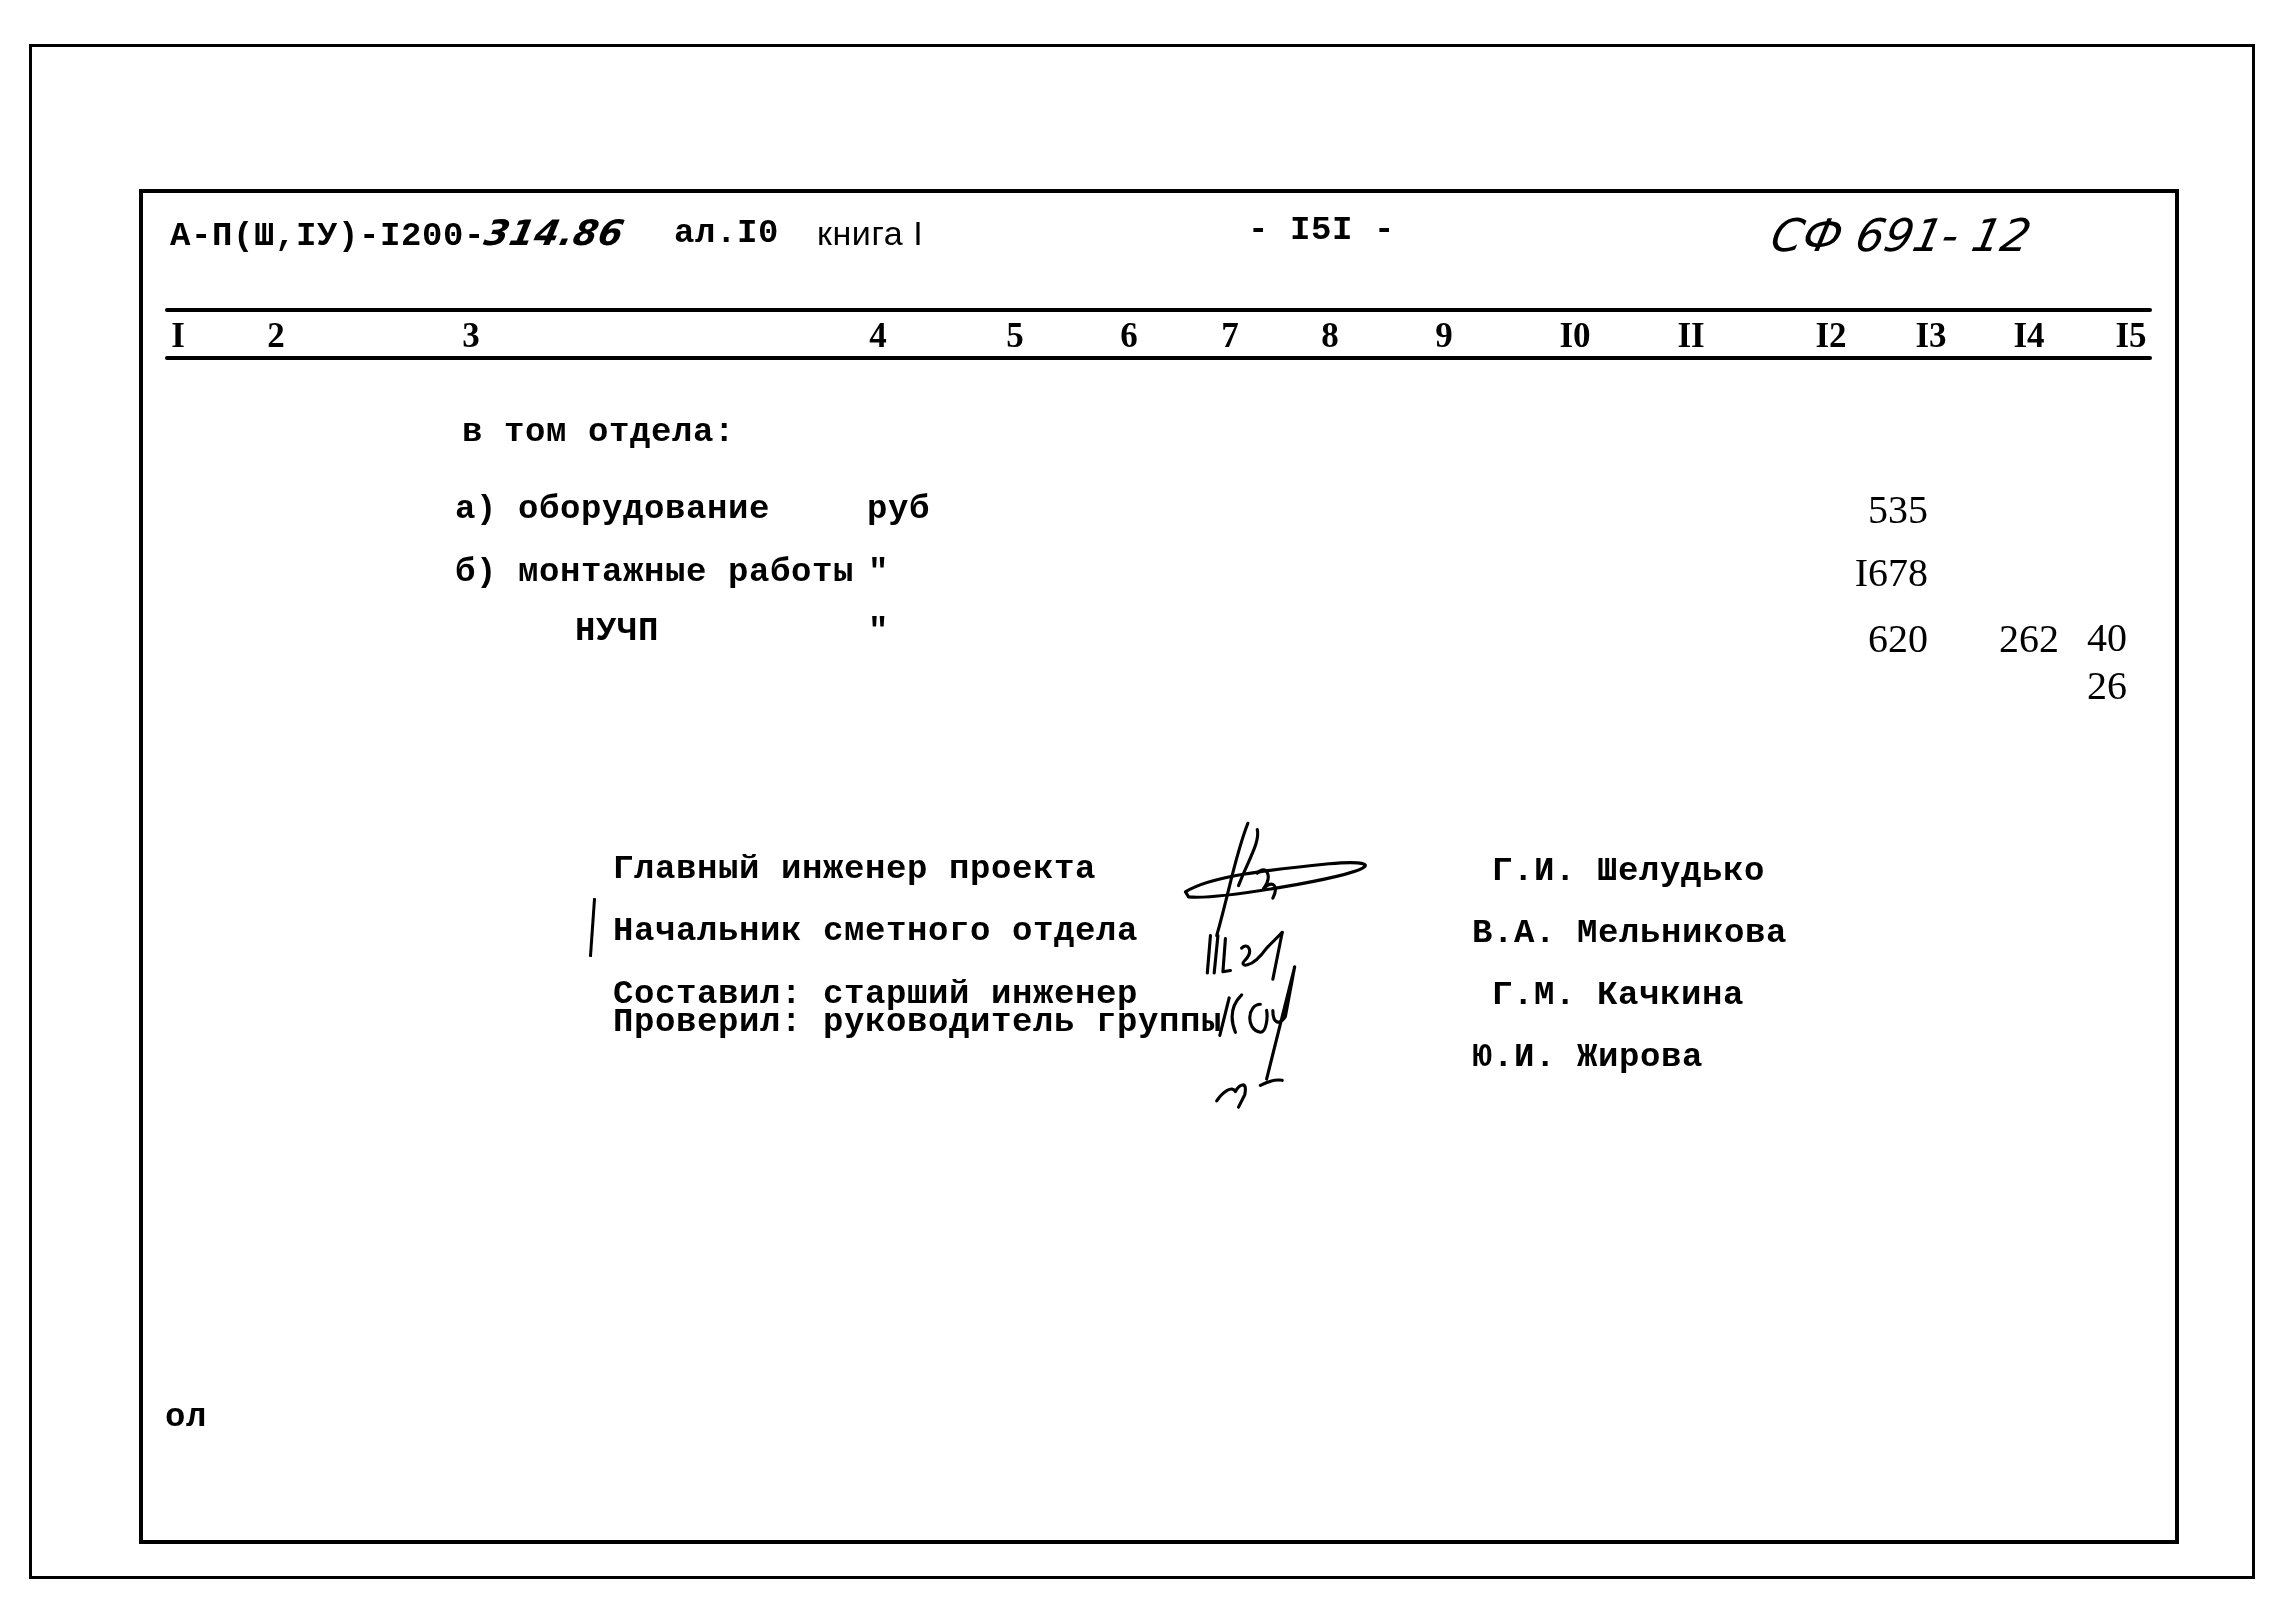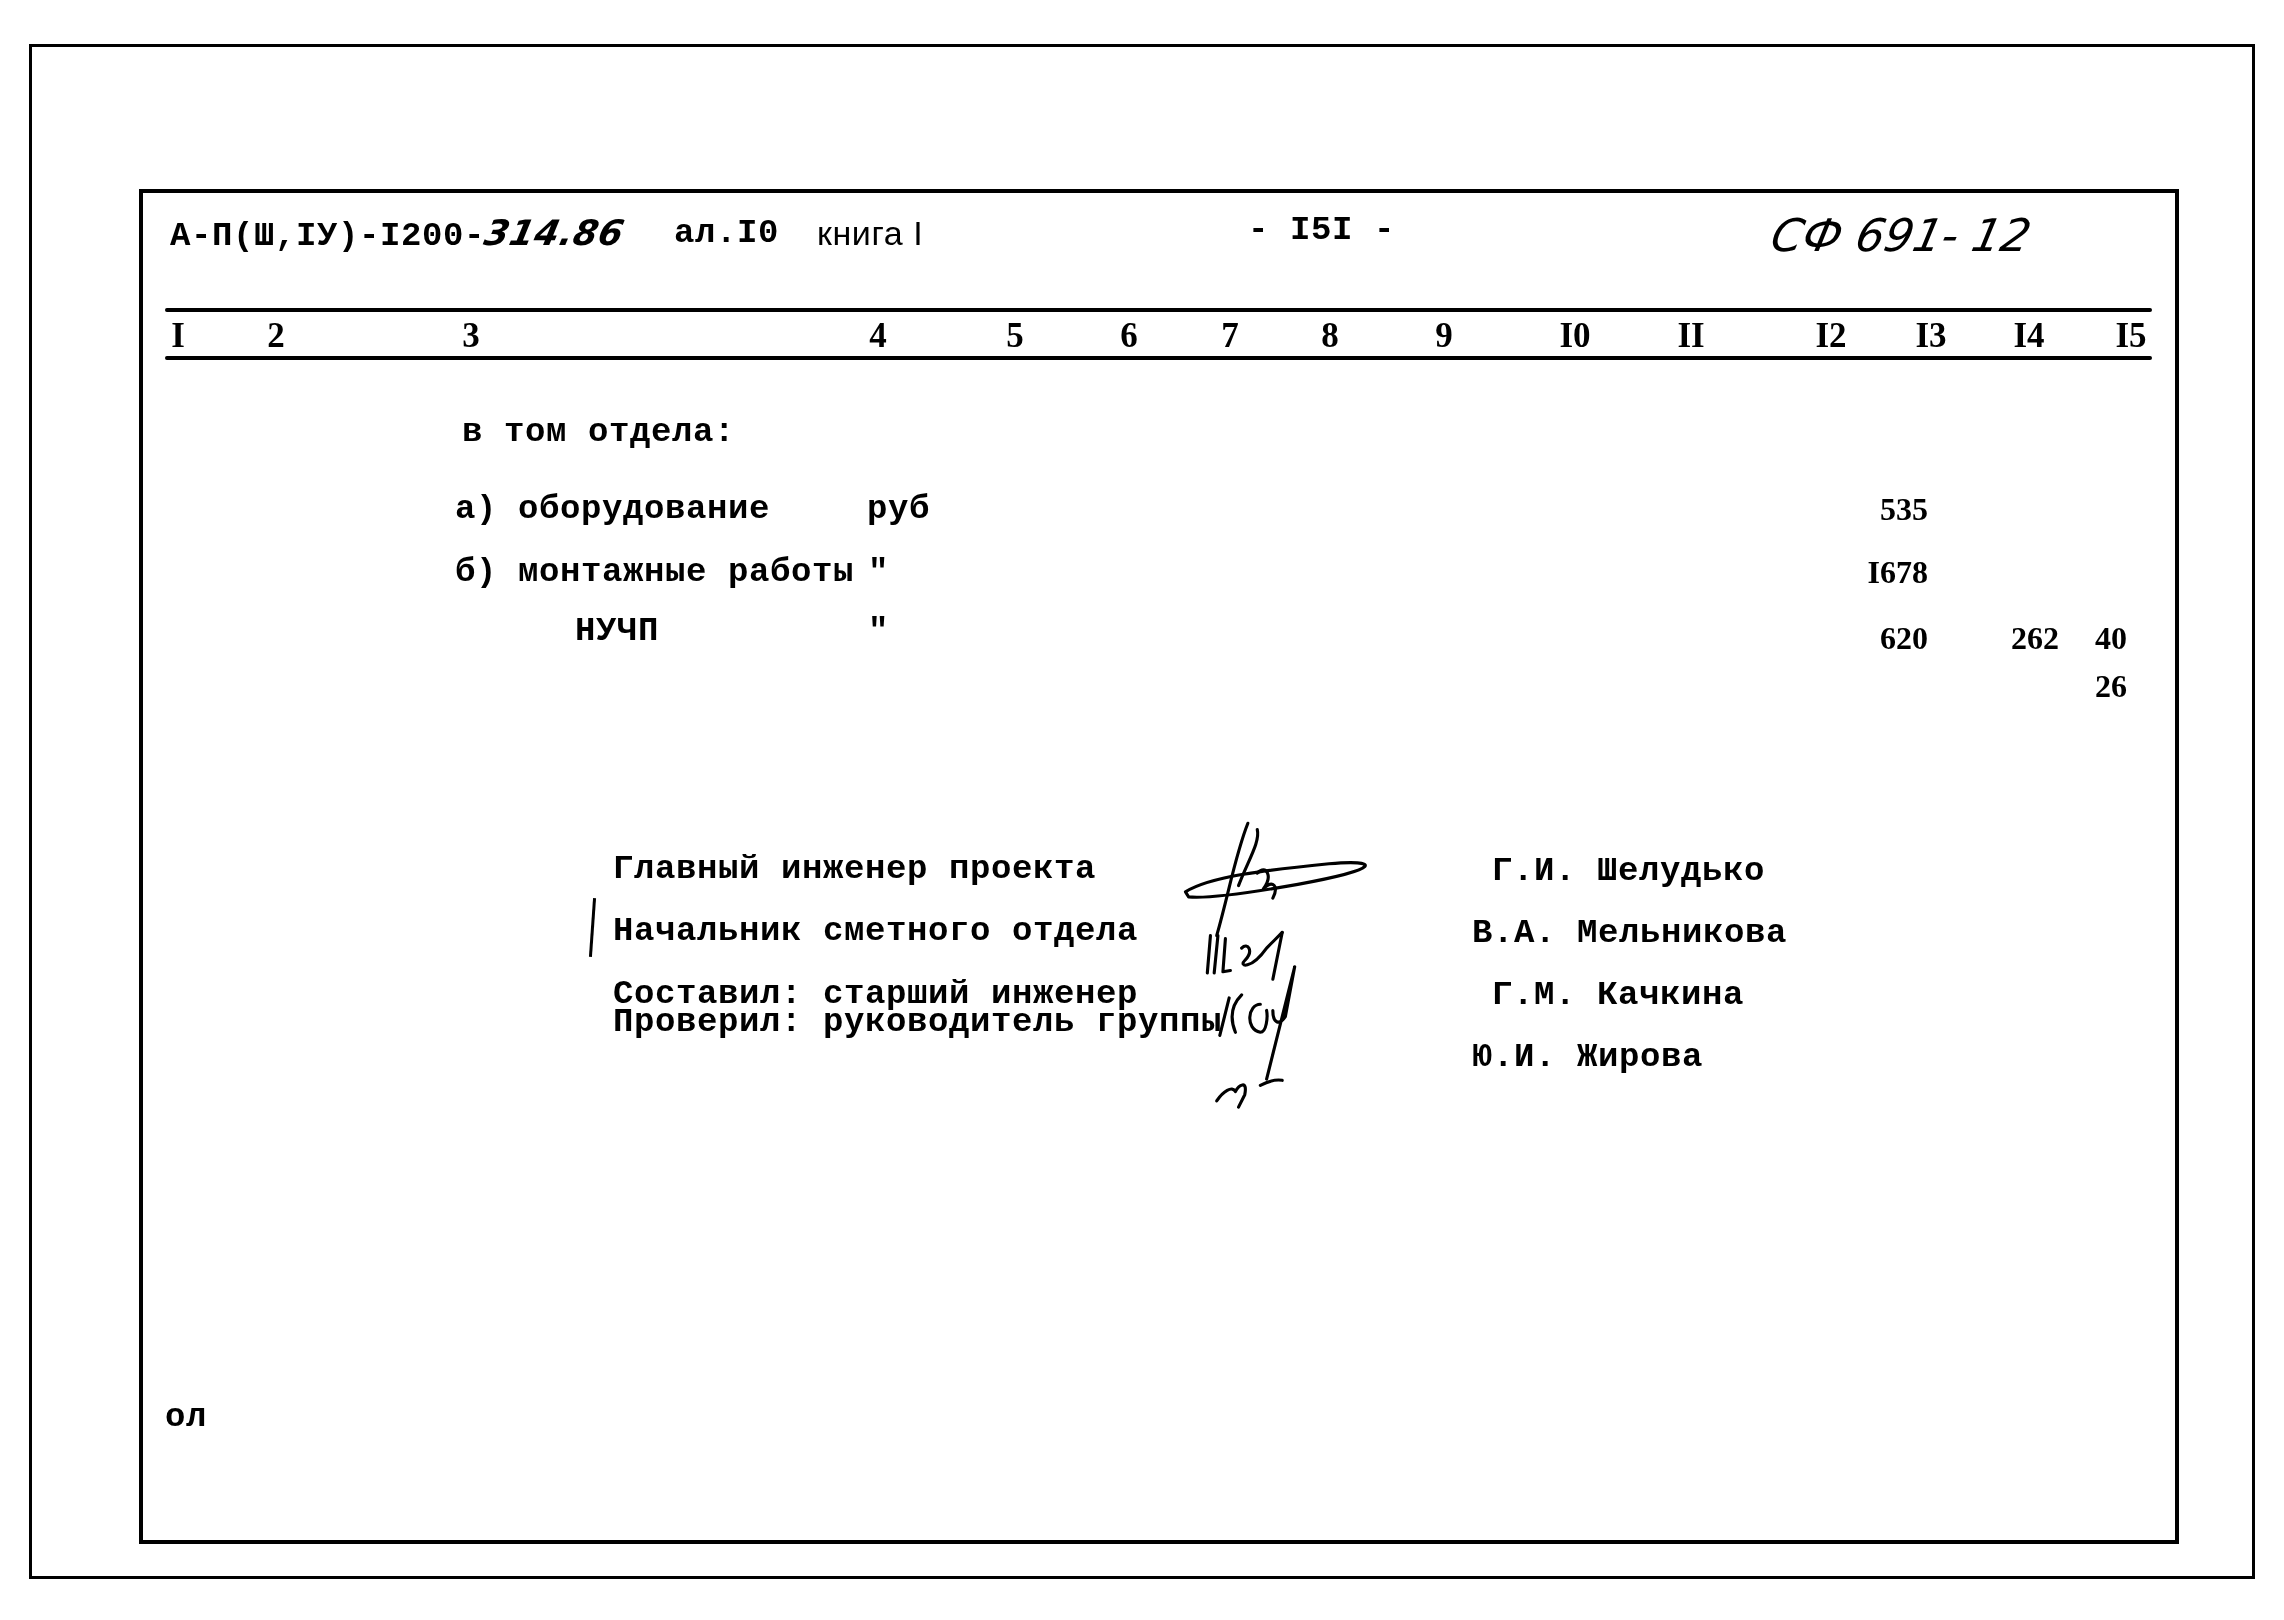--- a/index.html
+++ b/index.html
@@ -55,22 +55,22 @@
     font-weight: bold;
     font-family: "Liberation Serif", serif;
     text-align: center;
     width: 56px;
     margin-left: -28px;
     top: 314px;
     line-height: 44px;
   }
   .num {
     font-family: "Liberation Serif", serif;
-    font-size: 32px;
-    font-weight: bold;
+    font-size: 40px;
+    font-weight: normal;
     text-align: right;
     line-height: 37px;
   }
   .sig-svg { position: absolute; }
 </style>
 </head>
 <body>
 
 <div class="outer-frame"></div>
 <div class="inner-frame"></div>

